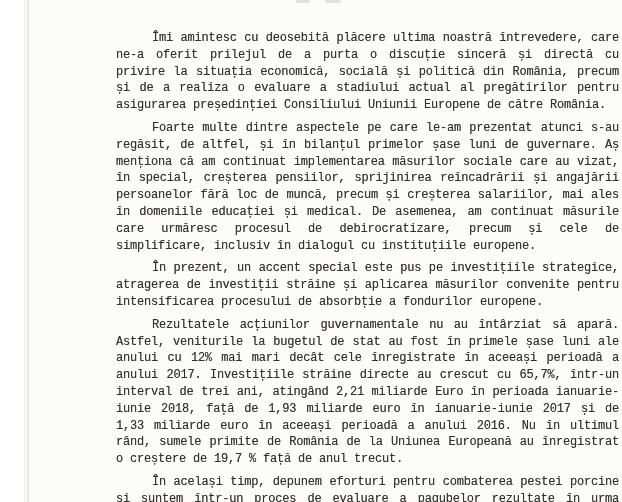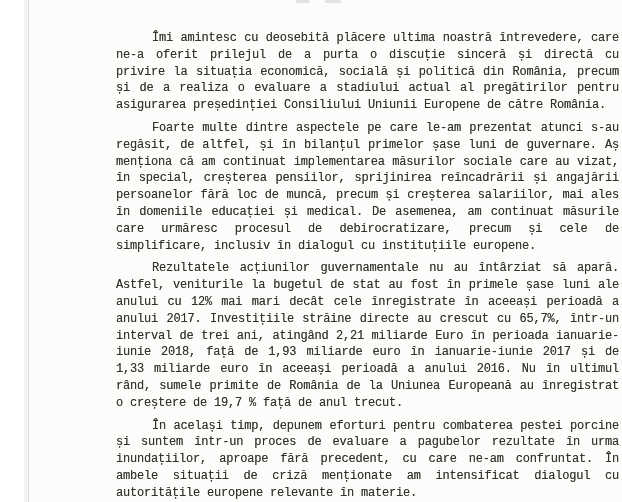--- a/index.html
+++ b/index.html
@@ -58,16 +58,17 @@
 </head>
 <body>
 
 <div class="page">
   <div class="scan-strip"></div>
   <div class="top-mark m1"></div>
   <div class="top-mark m2"></div>
   <div class="letter-body">
       <p>Îmi amintesc cu deosebită plăcere ultima noastră întrevedere, care ne-a oferit prilejul de a purta o discuție sinceră și directă cu privire la situația economică, socială și politică din România, precum și de a realiza o evaluare a stadiului actual al pregătirilor pentru asigurarea președinției Consiliului Uniunii Europene de către România.</p>
       <p>Foarte multe dintre aspectele pe care le-am prezentat atunci s-au regăsit, de altfel, și în bilanțul primelor șase luni de guvernare. Aș menționa că am continuat implementarea măsurilor sociale care au vizat, în special, creșterea pensiilor, sprijinirea reîncadrării și angajării persoanelor fără loc de muncă, precum și creșterea salariilor, mai ales în domeniile educației și medical. De asemenea, am continuat măsurile care urmăresc procesul de debirocratizare, precum și cele de simplificare, inclusiv în dialogul cu instituțiile europene.</p>
+      <p>În prezent, un accent special este pus pe investițiile strategice, atragerea de investiții străine și aplicarea măsurilor convenite pentru intensificarea procesului de absorbție a fondurilor europene.</p>
       <p>Rezultatele acțiunilor guvernamentale nu au întârziat să apară. Astfel, veniturile la bugetul de stat au fost în primele șase luni ale anului cu 12% mai mari decât cele înregistrate în aceeași perioadă a anului 2017. Investițiile străine directe au crescut cu 65,7%, într-un interval de trei ani, atingând 2,21 miliarde Euro în perioada ianuarie-iunie 2018, față de 1,93 miliarde euro în ianuarie-iunie 2017 și de 1,33 miliarde euro în aceeași perioadă a anului 2016. Nu în ultimul rând, sumele primite de România de la Uniunea Europeană au înregistrat o creștere de 19,7 % față de anul trecut.</p>
       <p>În același timp, depunem eforturi pentru combaterea pestei porcine și suntem într-un proces de evaluare a pagubelor rezultate în urma inundațiilor, aproape fără precedent, cu care ne-am confruntat. În ambele situații de criză menționate am intensificat dialogul cu autoritățile europene relevante în materie.</p>
     </div>
 </div>
 
 </body></html>

